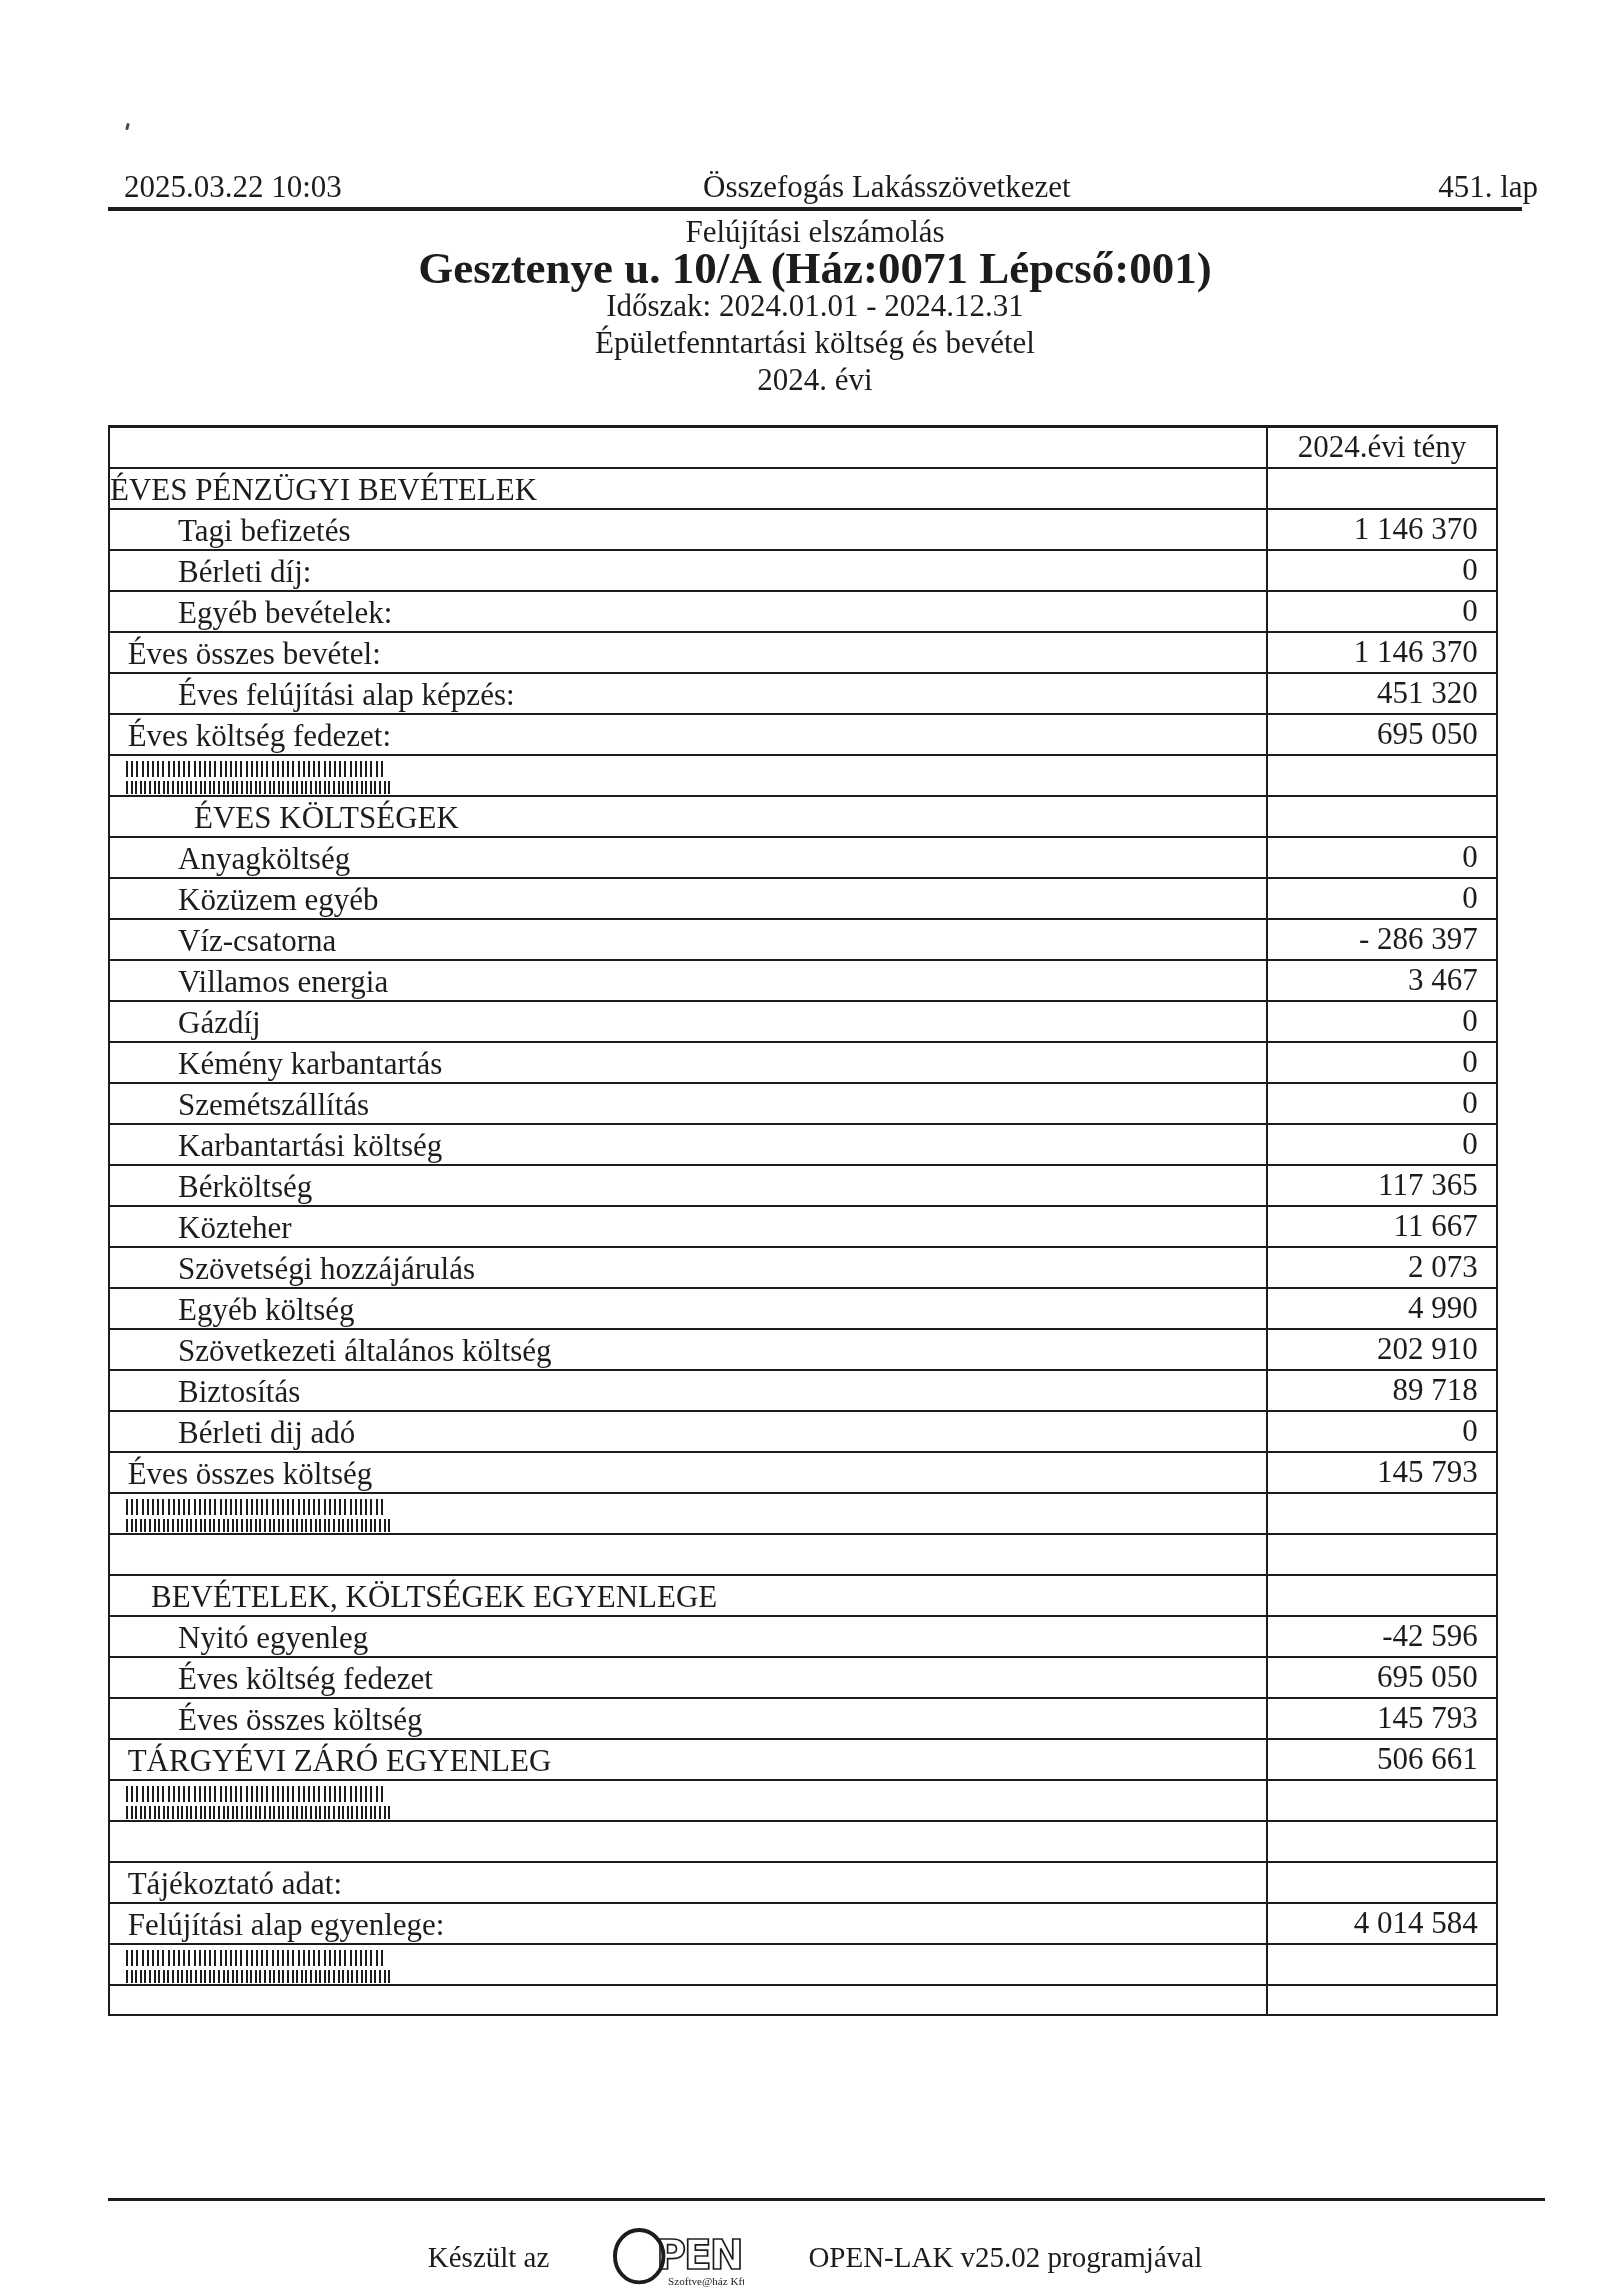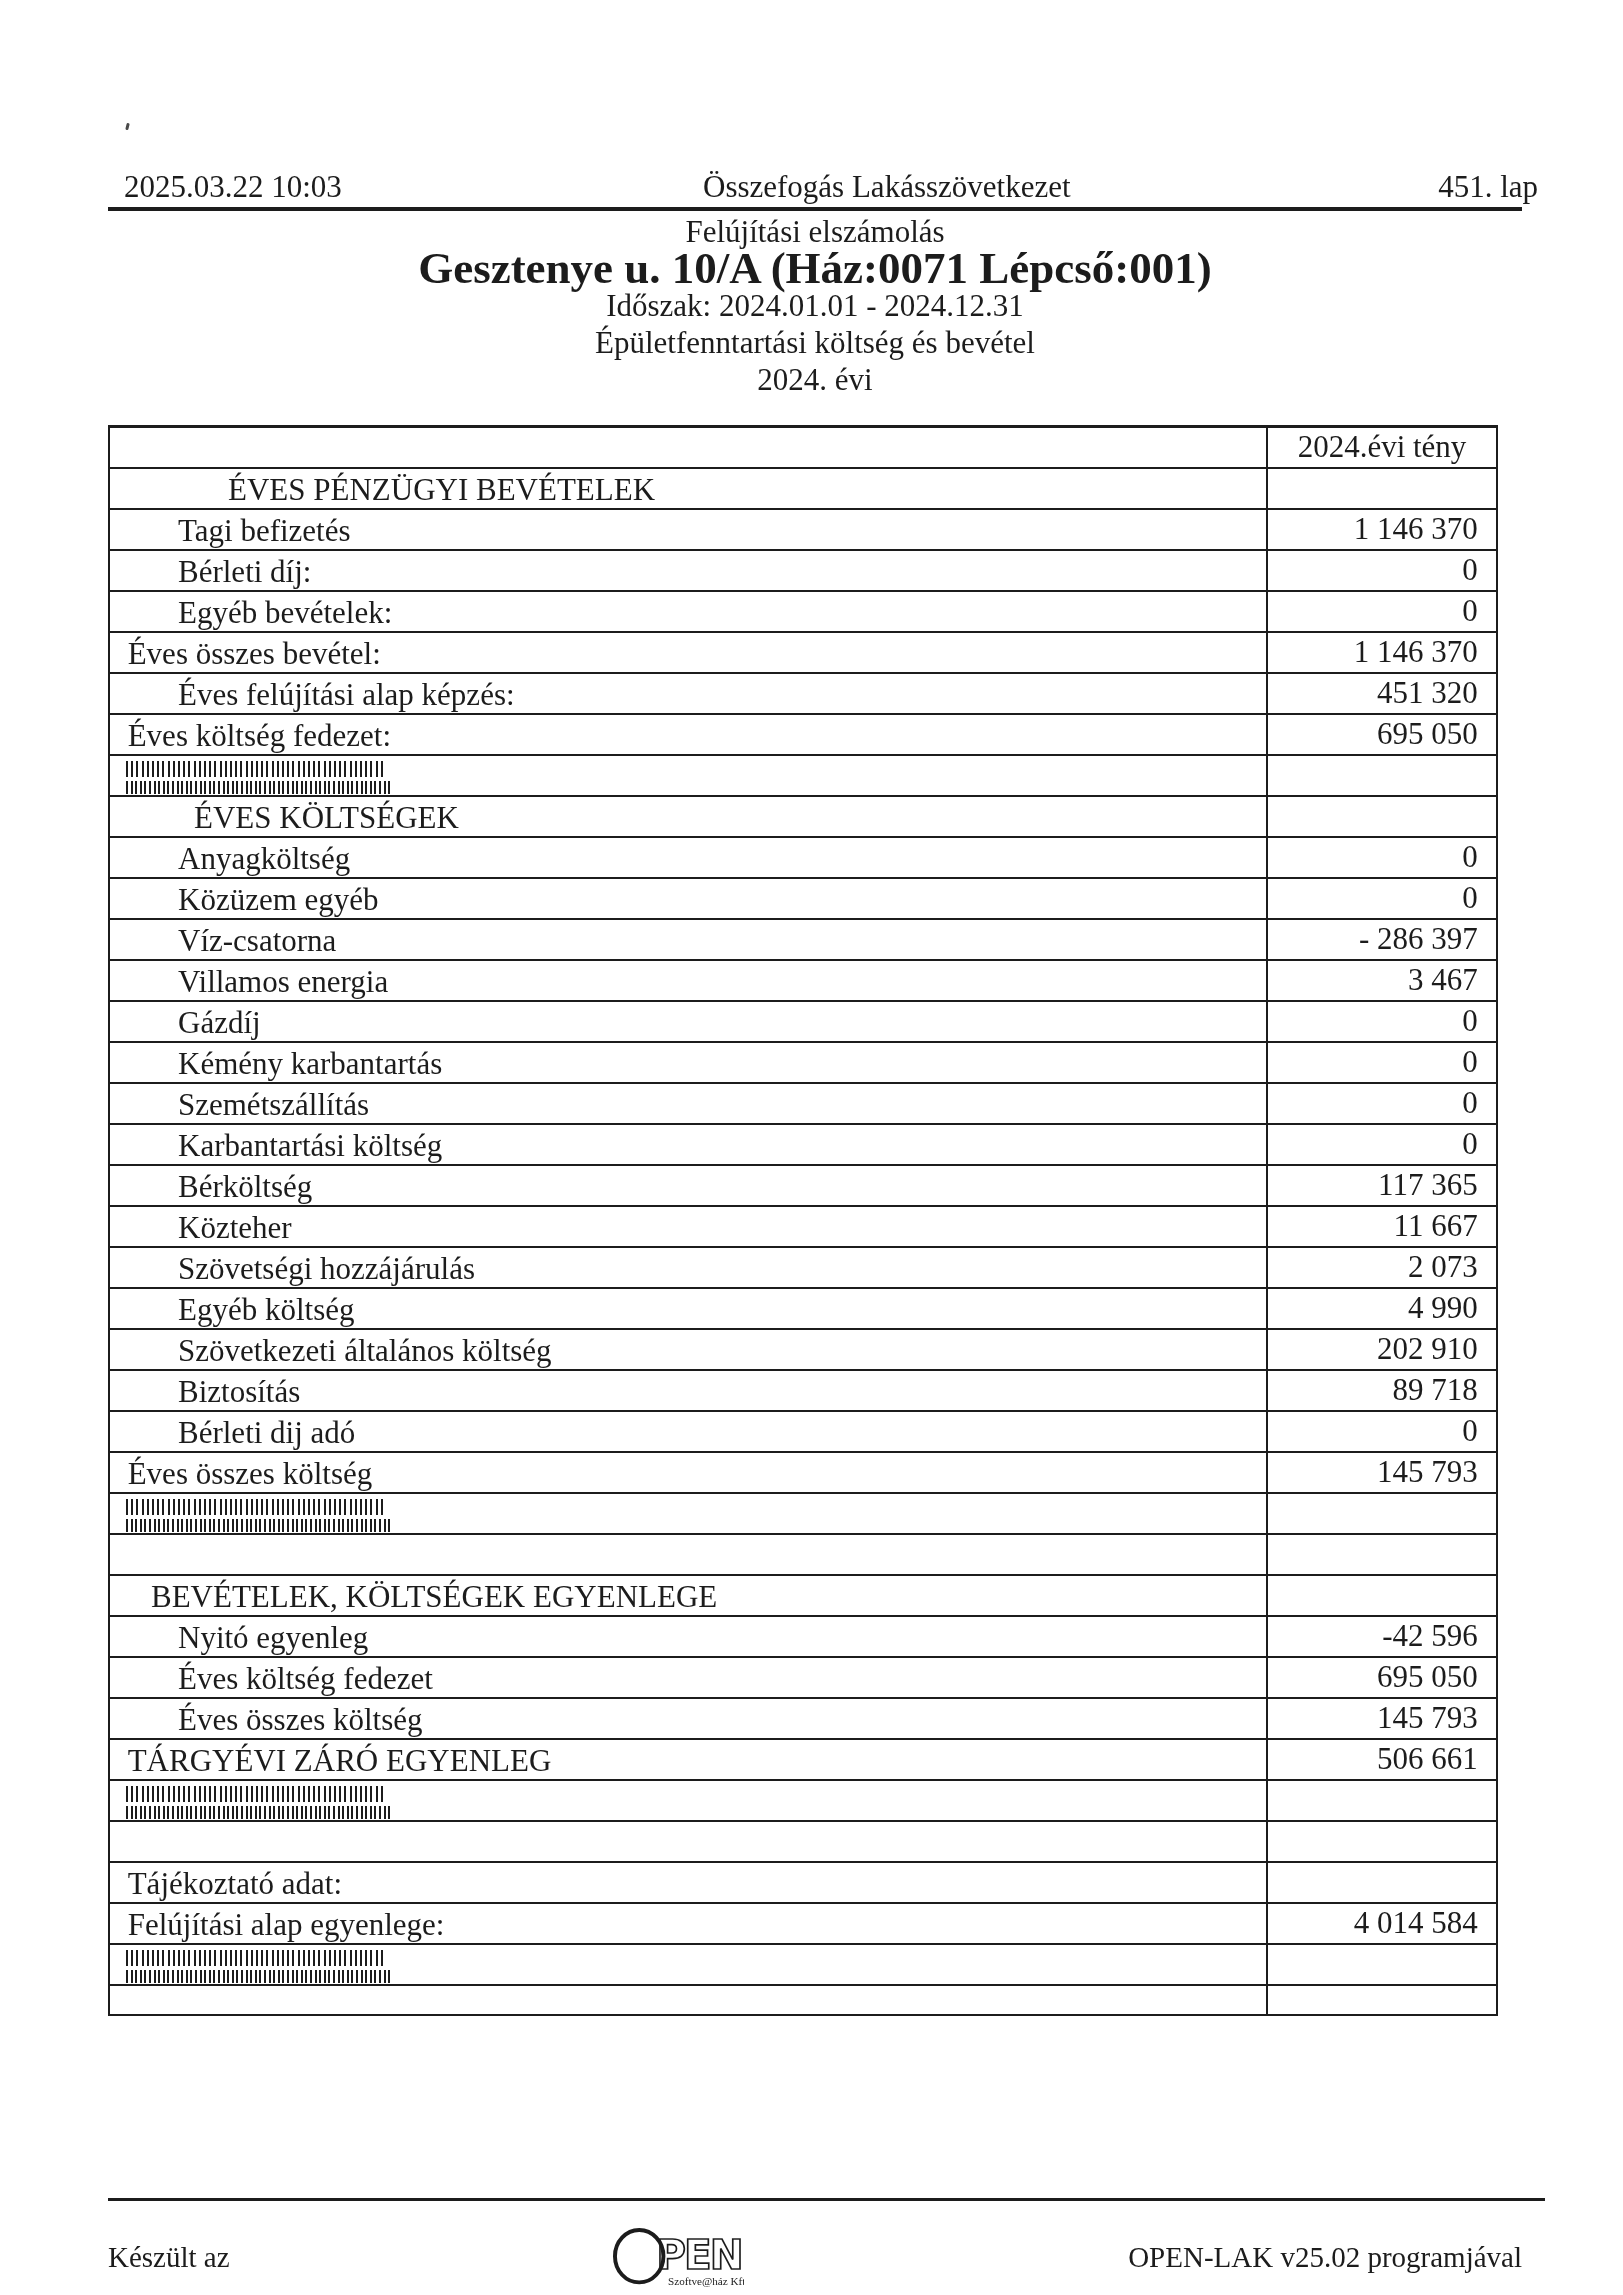--- a/index.html
+++ b/index.html
@@ -65,40 +65,40 @@
     padding:0 18.3px 5.2px 0;line-height:1.0;white-space:nowrap;
   }
   
   .t-row.colheader .cell-value{
     justify-content:center;padding:0 0 5.2px 0;
   }
   
   .ind0{padding-left:17.7px;}
   .ind1{padding-left:41px;}
   .ind2{padding-left:68px;}
-  .ind3{padding-left:118px;border-radius:16px;}
+  .ind3{border-radius:16px;}
   .ind4{padding-left:84px;}
 
   
   .hatch{margin-left:16.4px;margin-bottom:0;}
   .hatch-bar{
     background:repeating-linear-gradient(90deg, var(--ink) 0 2px, transparent 2px 5.2px);
   }
   .hb1{width:259px;height:16.4px;}
   .hb2{width:264px;height:13px;margin-top:3.3px;
     background:repeating-linear-gradient(90deg, var(--ink) 0 2px, transparent 2px 4.6px);}
 
   
   .footer-rule{
     position:absolute;left:108px;top:2198px;width:1437px;height:3.3px;
     background:var(--ink);
   }
   .footer-line{
     position:absolute;left:108px;top:2225px;width:1414px;height:65px;
-    display:flex;align-items:center;justify-content:space-between;gap:44px;
+    display:flex;align-items:center;justify-content:center;gap:64px;
     font-size:29px;
   }
   .logo{
     position:relative;width:131px;height:63px;flex:0 0 auto;
   }
   .logo svg{position:absolute;left:0;top:0;}
 </style>
 </head>
 <body>
 

